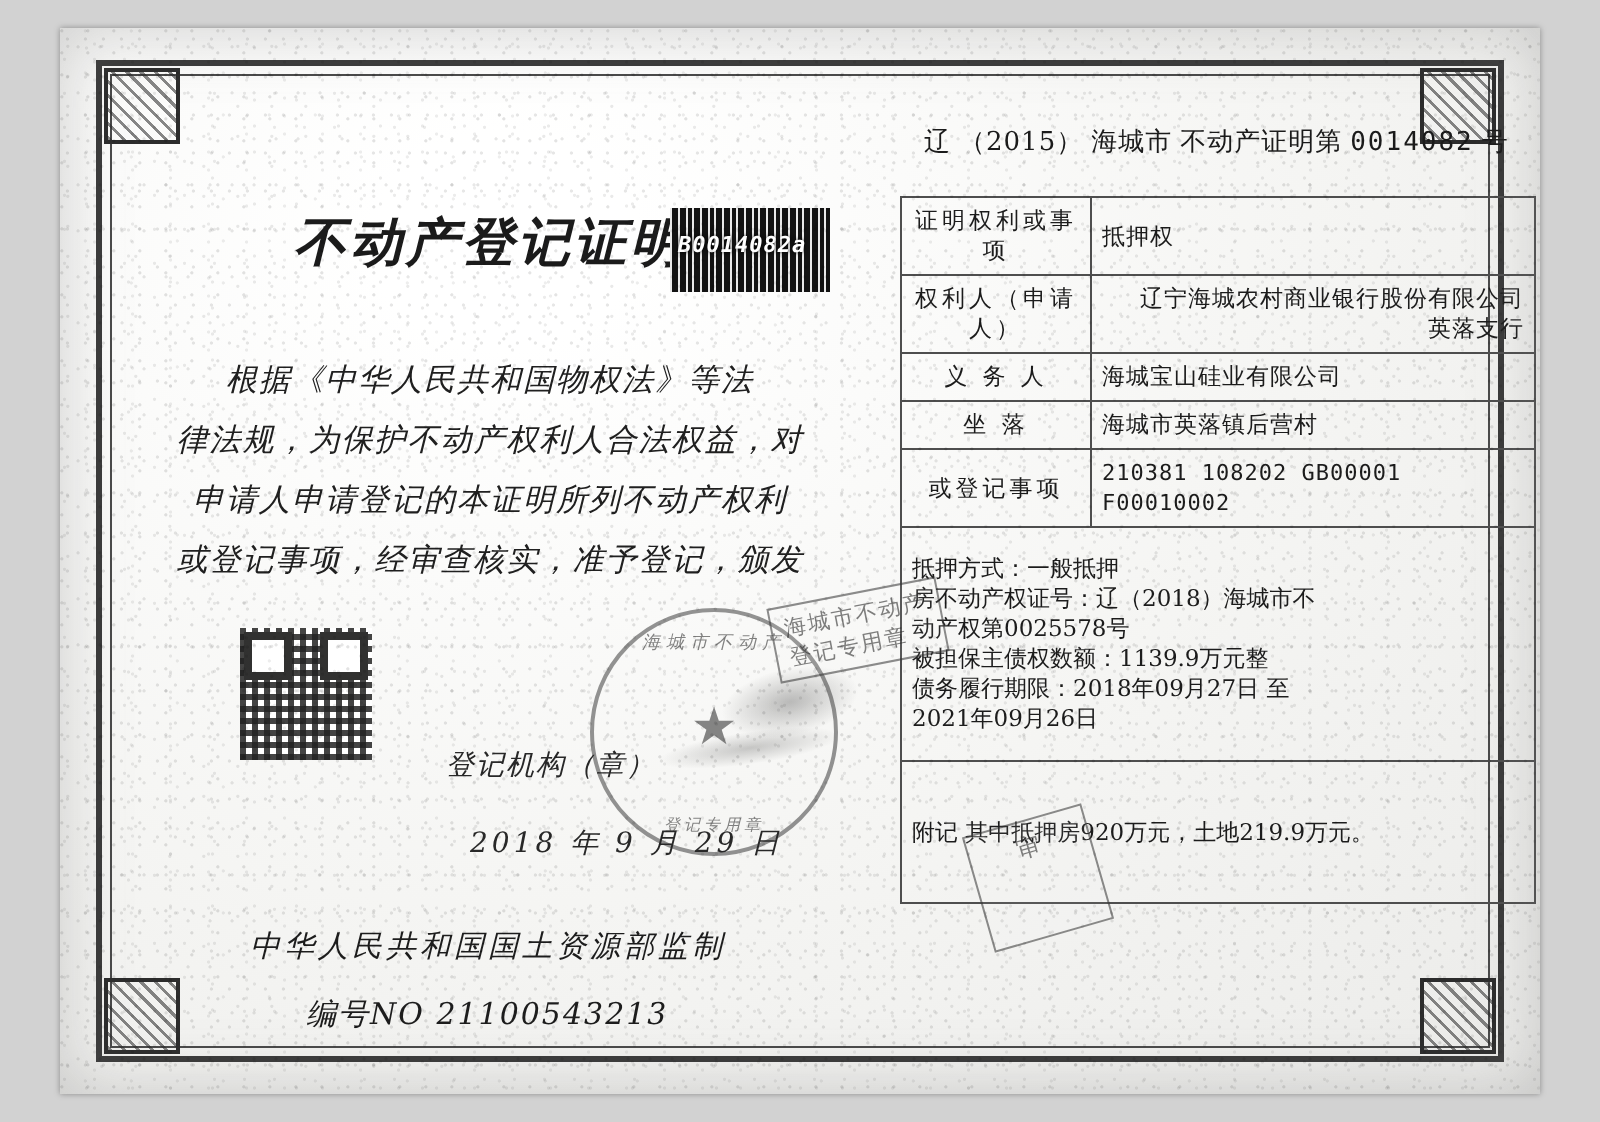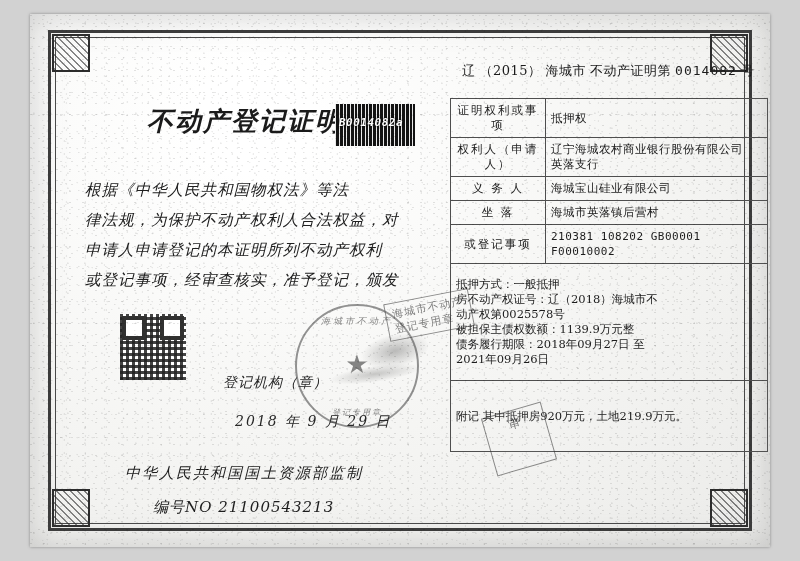--- a/index.html
+++ b/index.html
@@ -132,20 +132,21 @@
     text-shadow: 0 0 2px #000;
   }
 
   #body-text {
     margin-top: 36px;
     font-family: "DejaVu Serif", serif;
     font-size: 15.5px;
     line-height: 30px;
     color: #222;
     letter-spacing: 1px;
+    text-align: center;
   }
 
   #qr {
     position: absolute;
     left: 35px;
     top: 240px;
     width: 66px;
     height: 66px;
     background:
       repeating-linear-gradient(0deg, rgba(0,0,0,0.85) 0 3px, transparent 3px 6px),
@@ -421,21 +422,21 @@
       </div>
 
       <table class="info">
         <tbody>
           <tr>
             <td class="lbl">证明权利或事项</td>
             <td class="val">抵押权</td>
           </tr>
           <tr>
             <td class="lbl">权利人（申请人）</td>
-            <td class="val" style="white-space: pre-line;">辽宁海城农村商业银行股份有限公司
+            <td class="val" style="white-space: pre-line; text-align: right;">辽宁海城农村商业银行股份有限公司
 英落支行</td>
           </tr>
           <tr>
             <td class="lbl">义 务 人</td>
             <td class="val">海城宝山硅业有限公司</td>
           </tr>
           <tr>
             <td class="lbl">坐 落</td>
             <td class="val">海城市英落镇后营村</td>
           </tr>

